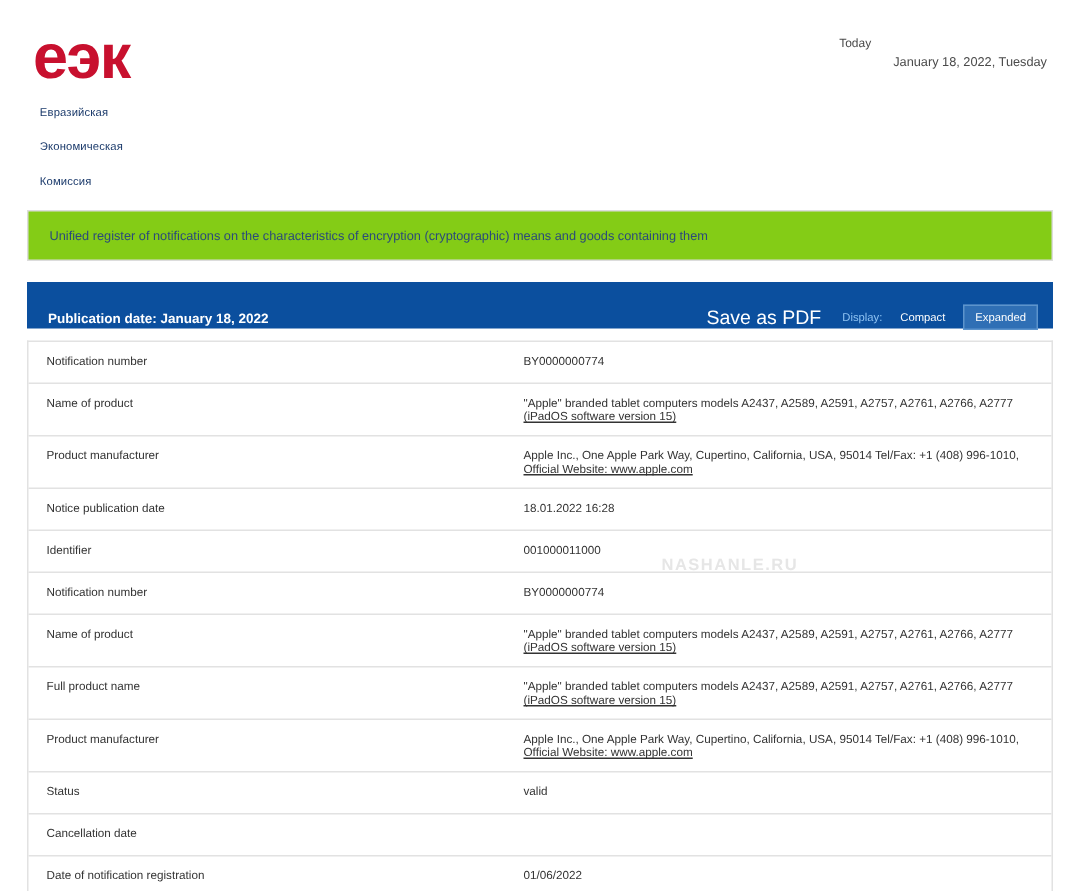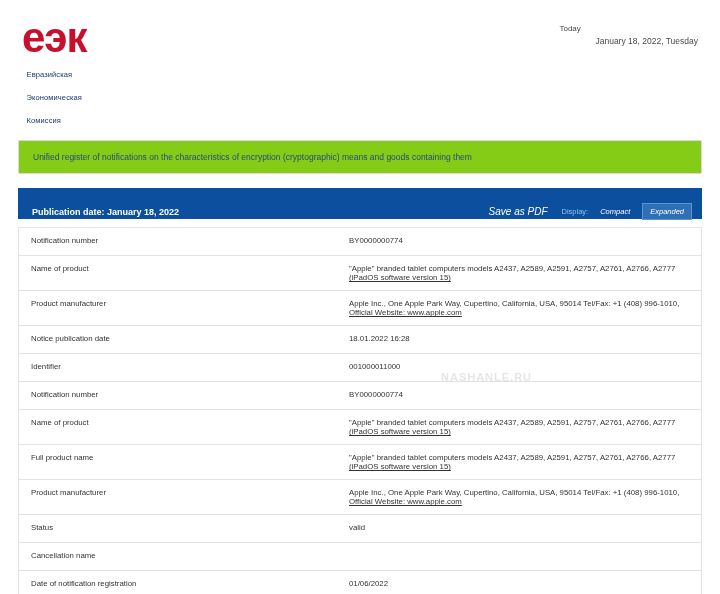--- a/index.html
+++ b/index.html
@@ -88,38 +88,36 @@
   .bluebar .pubdate {
     font-size: 9px;
     font-weight: bold;
   }
   .bluebar-right {
     display: flex;
     align-items: center;
     gap: 14px;
   }
   .save-pdf {
-    font-size: 10px;
+    font-size: 13px;
     color: #ffffff;
-    font-style: italic;
   }
   .display-group {
     display: flex;
     align-items: center;
     gap: 6px;
   }
   .display-label {
     font-size: 7.5px;
     color: #8fc3f3;
   }
   .opt {
     font-size: 7.5px;
     color: #ffffff;
     padding: 3px 6px;
-    font-style: italic;
   }
   .opt.active {
     background: #2f6fb5;
     border: 1px solid #5d94cc;
     padding: 3px 7px;
   }
   
   .table {
     margin: 8px 18px 0 18px;
     border: 1px solid #e2e2e2;
@@ -256,21 +254,21 @@
       </div>
     </div>
 
 
     <div class="row">
       <div class="k">Status</div>
       <div class="v">valid</div>
     </div>
 
     <div class="row">
-      <div class="k">Cancellation name</div>
+      <div class="k">Cancellation date</div>
       <div class="v"></div>
     </div>
 
     <div class="row">
       <div class="k">Date of notification registration</div>
       <div class="v">01/06/2022</div>
     </div>
 
     <div class="row">
       <div class="k">Document ID</div>

